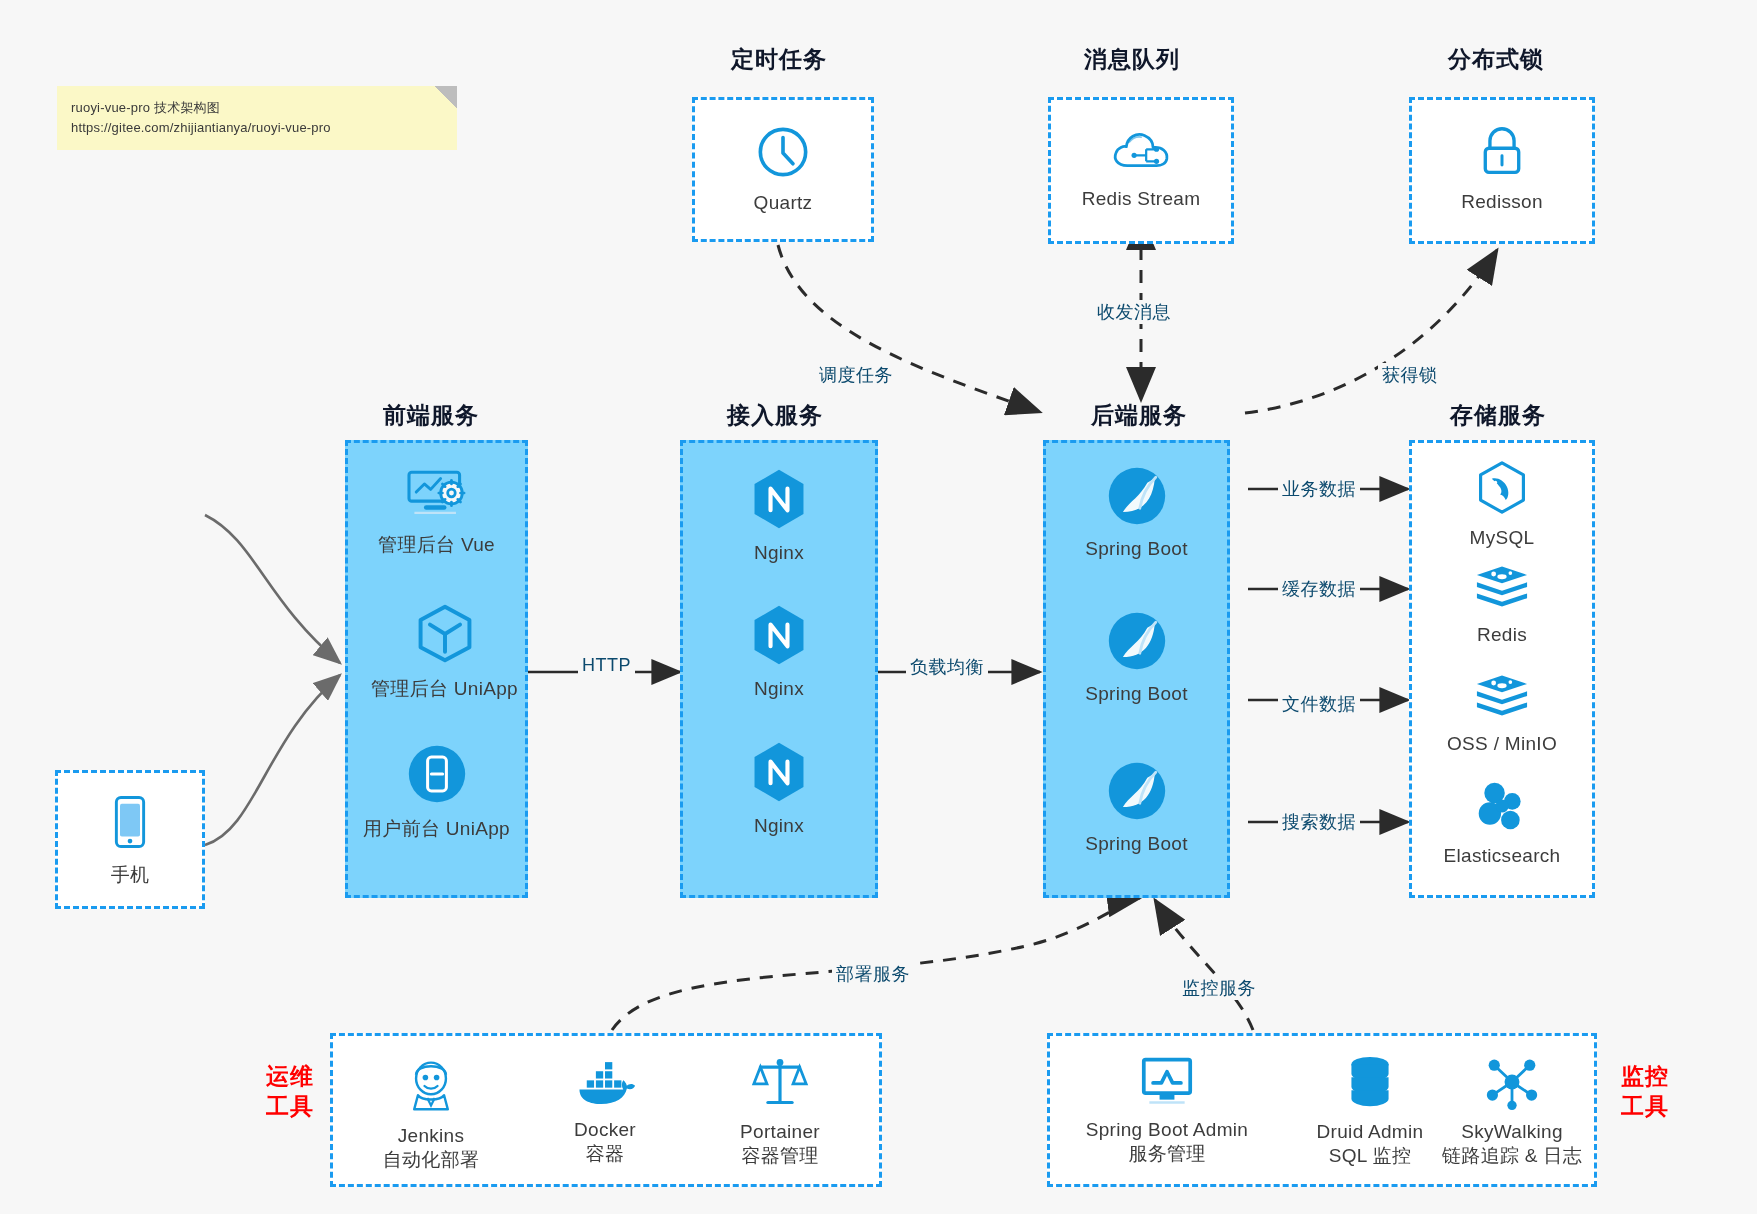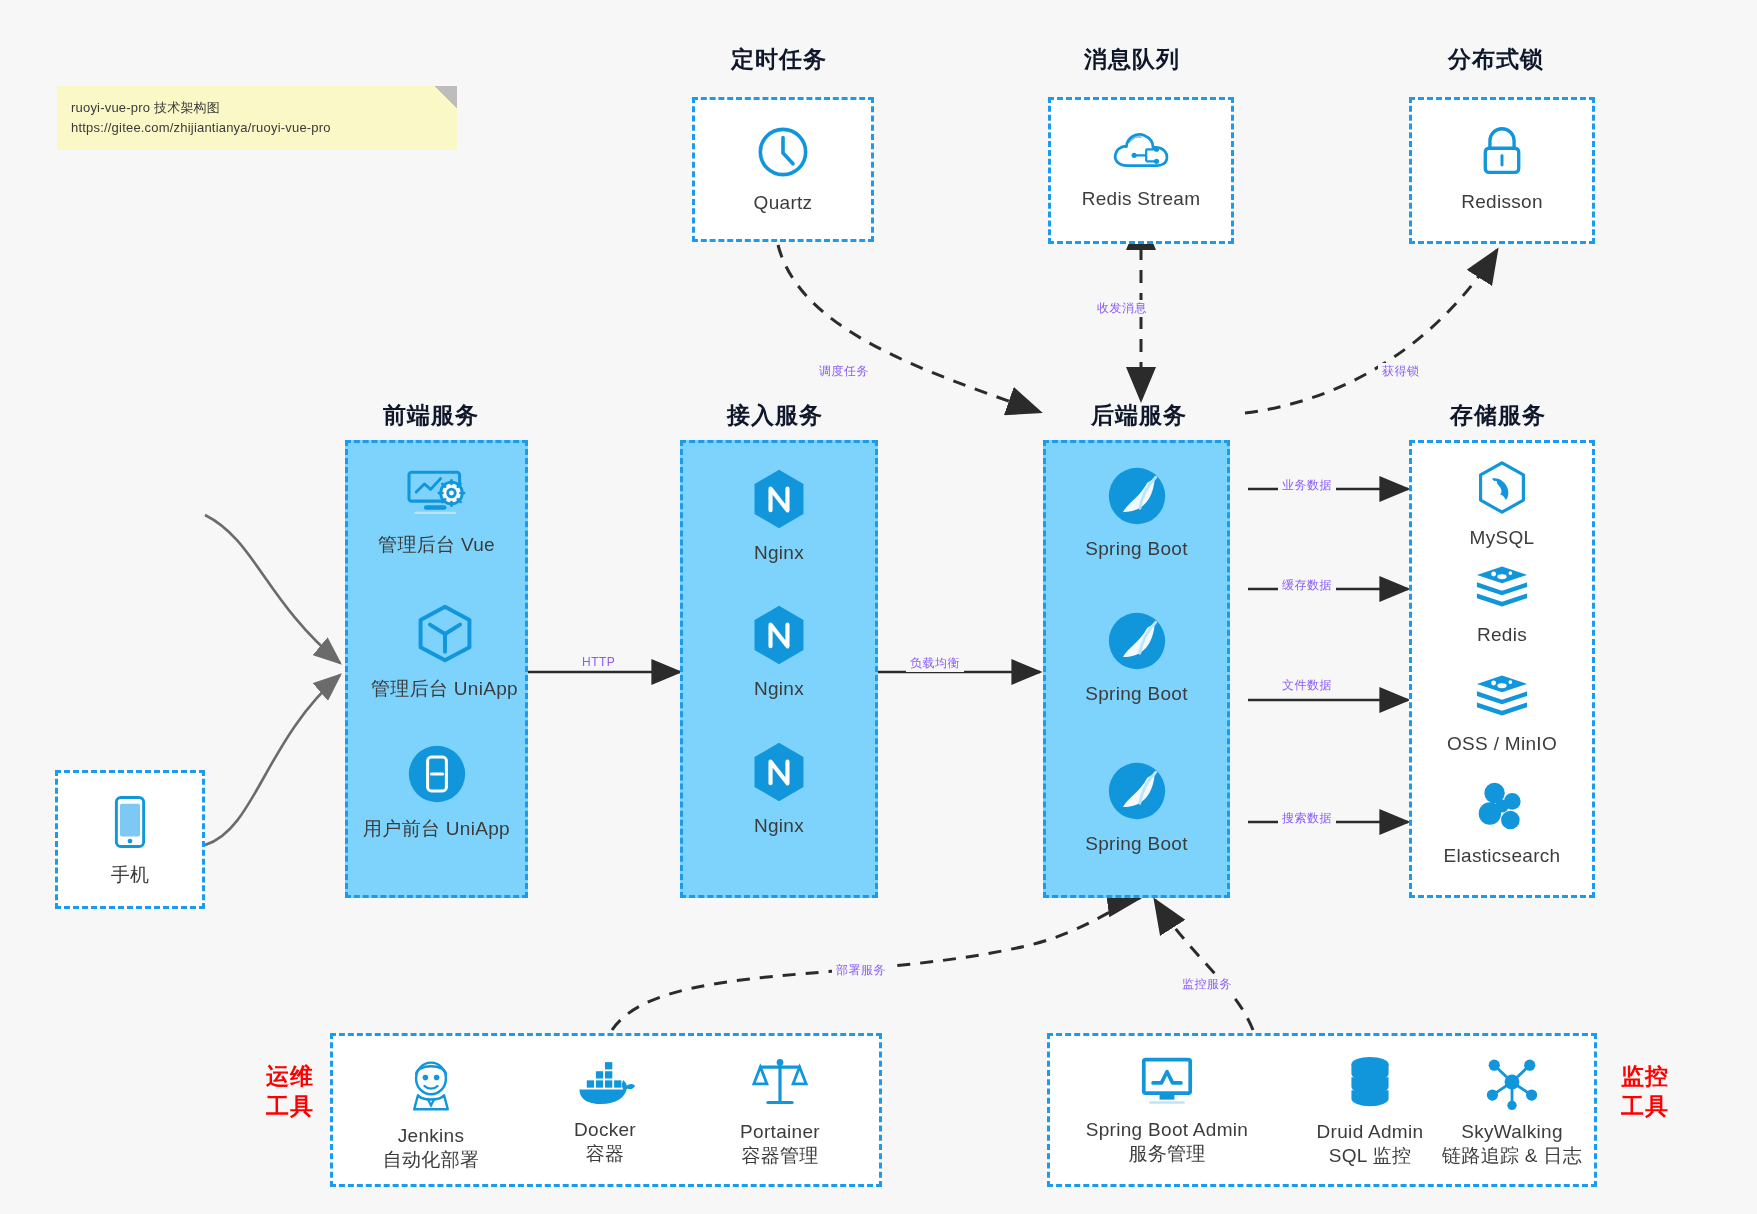--- a/index.html
+++ b/index.html
@@ -47,21 +47,21 @@
     display:flex; flex-direction:column; align-items:center; justify-content:flex-start;
     text-align:center;
   }
   .cap { font-size:19px; color:#3c3c3c; margin-top:7px; white-space:nowrap; letter-spacing:.3px; }
   .cap2 { font-size:19px; color:#3c3c3c; white-space:nowrap; letter-spacing:.3px; line-height:1.35; }
   .ico { display:block; }
 
   
   .elab {
     position:absolute;
-    font-size:12px; color:#8b5cf6; background:#f7f7f7;
+    font-size:18px; color:#0c4a6e; background:#f7f7f7;
     padding:0 4px; white-space:nowrap; letter-spacing:.5px;
   }
   .side-title {
     position:absolute; color:#ff0000; font-weight:bold; font-size:23px;
     text-align:center; line-height:1.3; letter-spacing:1px;
   }
 </style>
 </head>
 <body>
 
@@ -446,19 +446,19 @@
   </div>
 
   <div class="elab" style="left:578px; top:655px;">HTTP</div>
   <div class="elab" style="left:906px; top:655px;">负载均衡</div>
   <div class="elab" style="left:815px; top:363px;">调度任务</div>
   <div class="elab" style="left:1093px; top:300px;">收发消息</div>
   <div class="elab" style="left:1378px; top:363px;">获得锁</div>
 
   <div class="elab" style="left:1278px; top:477px;">业务数据</div>
   <div class="elab" style="left:1278px; top:577px;">缓存数据</div>
-  <div class="elab" style="left:1278px; top:677px;text-align:center;">文件数据</div>
+  <div class="elab" style="left:1278px; top:692px;text-align:center;">文件数据</div>
   <div class="elab" style="left:1278px; top:810px;">搜索数据</div>
 
   <div class="elab" style="left:832px; top:962px;">部署服务</div>
   <div class="elab" style="left:1178px; top:953px;margin-top:23px;">监控服务</div>
 
 </div>
 
 </body></html>

